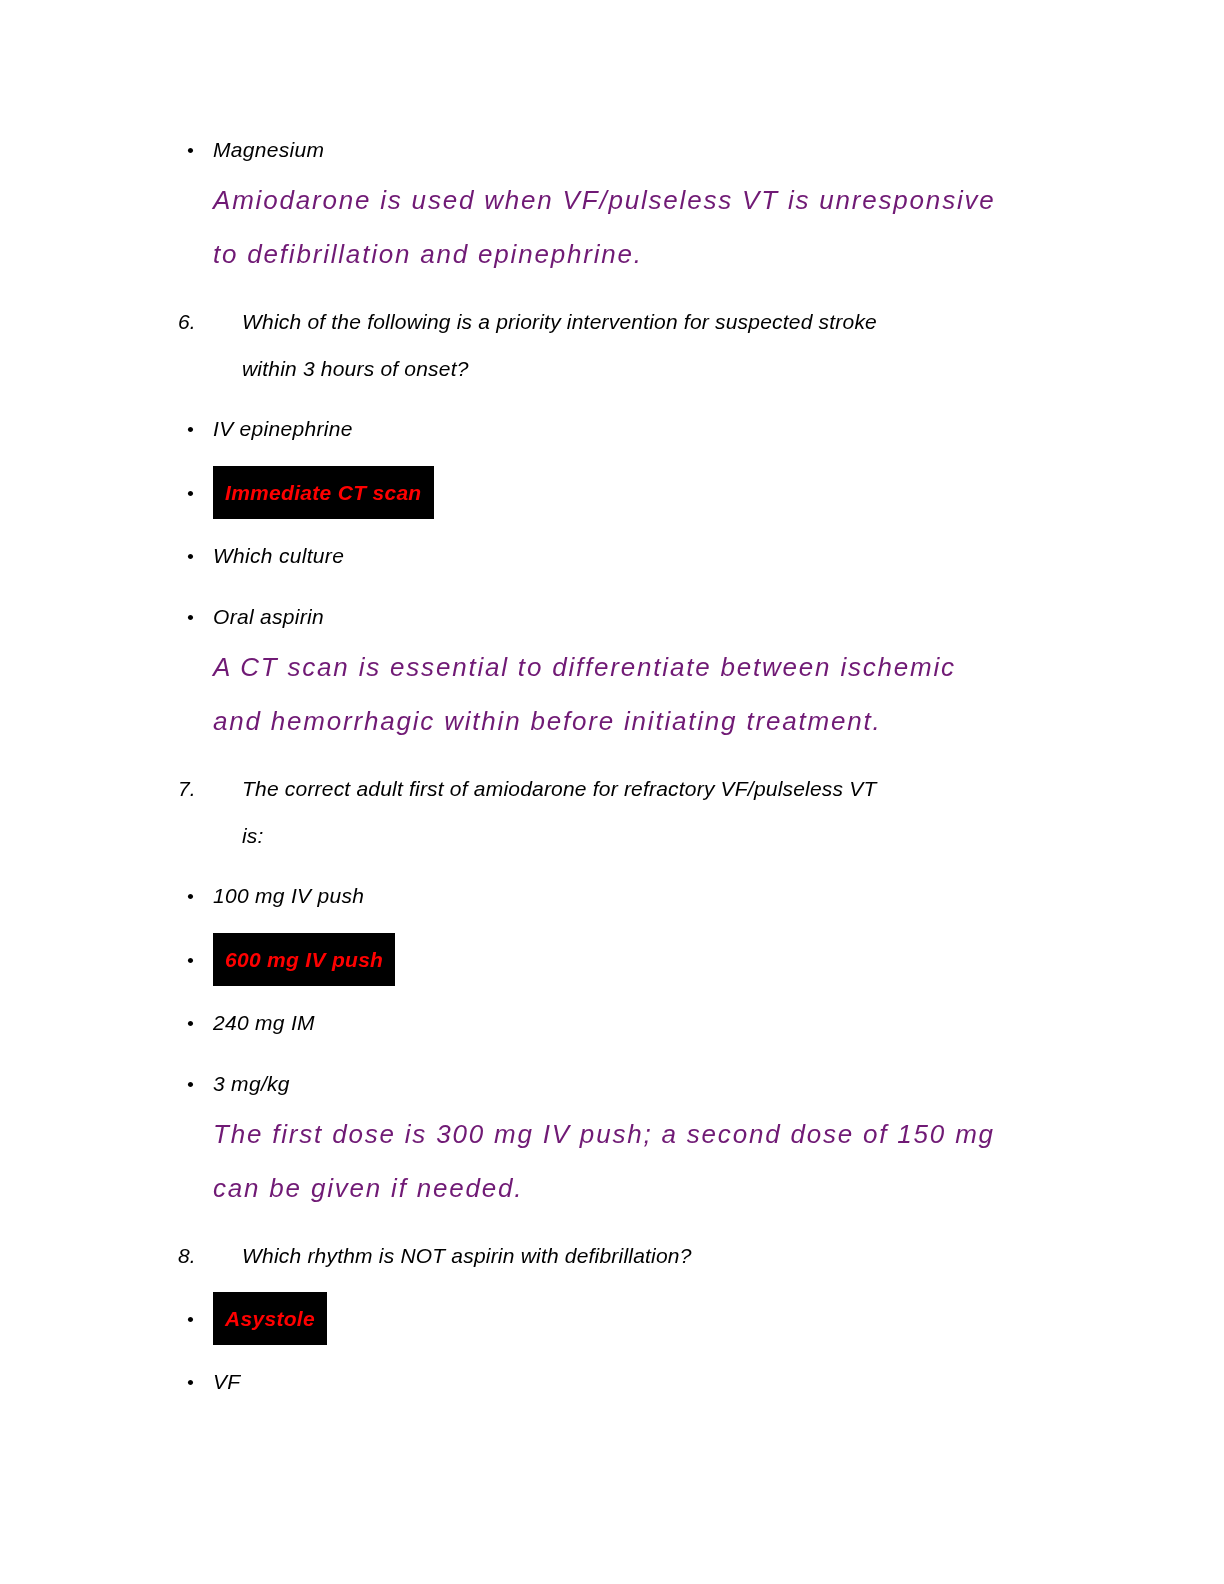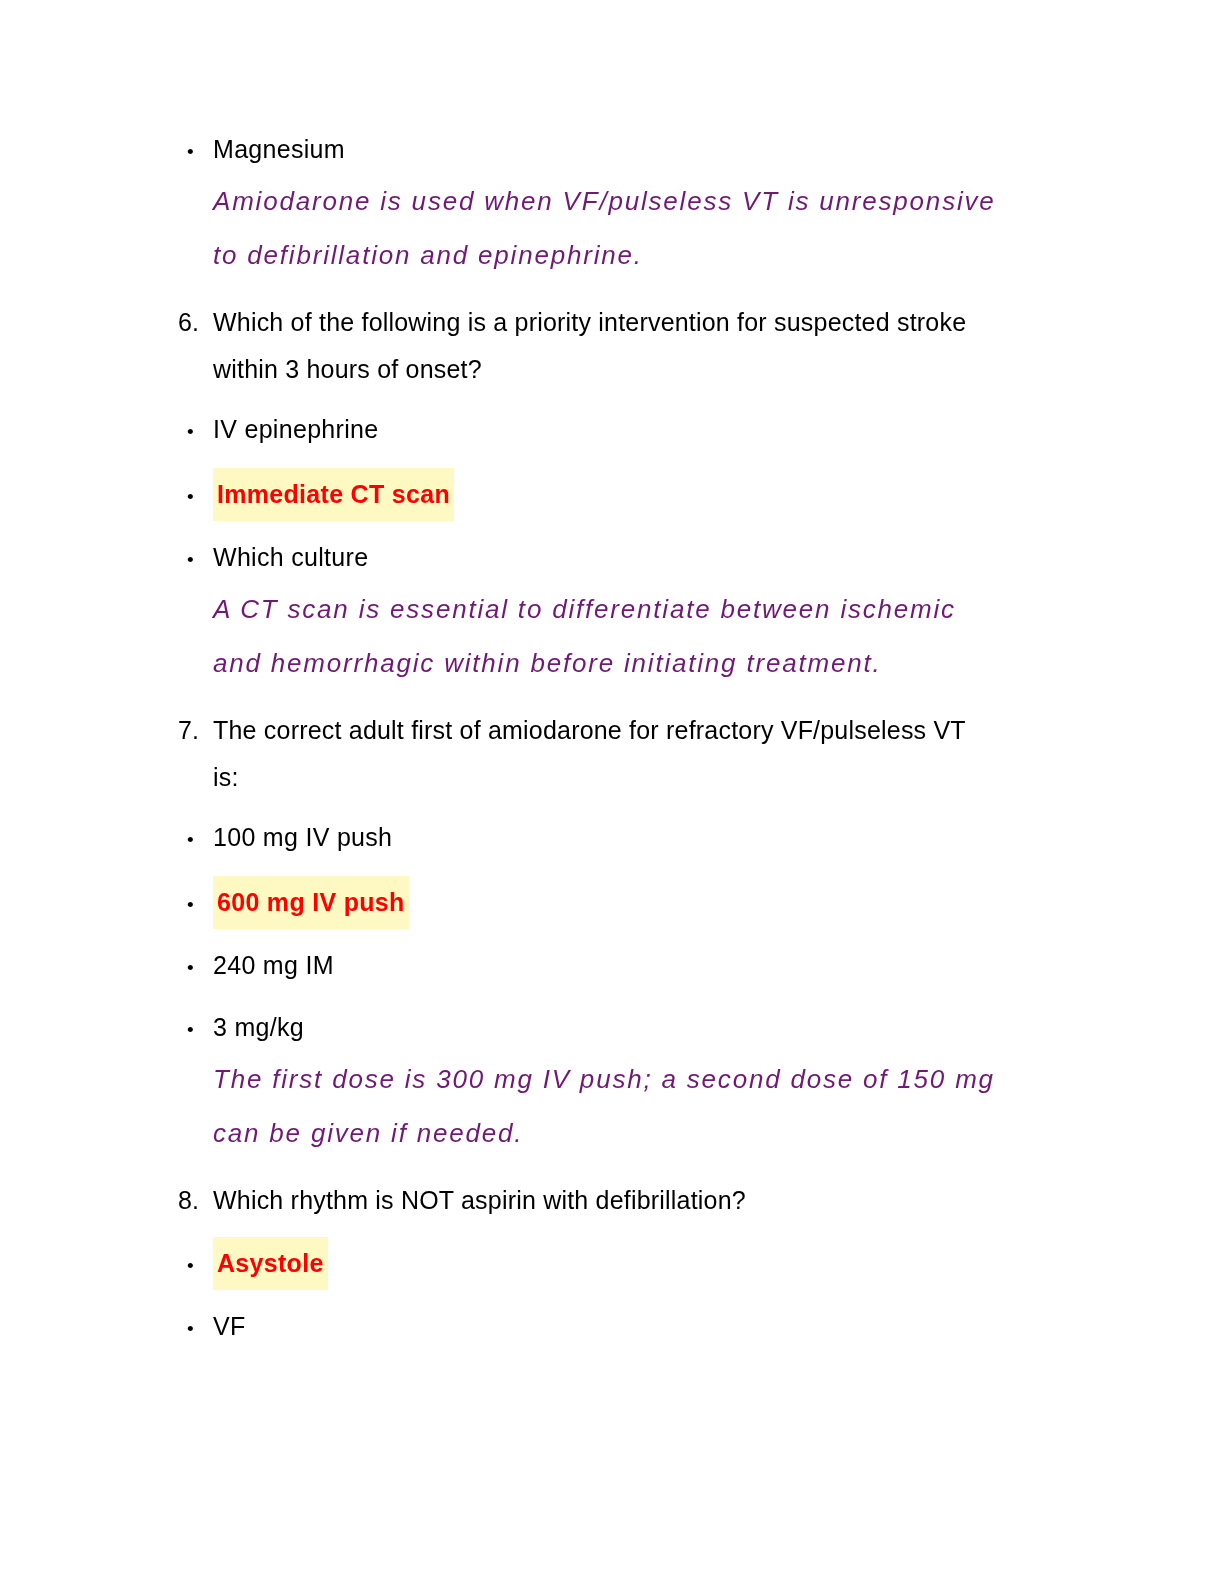--- a/index.html
+++ b/index.html
@@ -16,58 +16,60 @@
     font-family: "Liberation Sans", "DejaVu Sans", sans-serif;
     color: #000000;
   }
   .content {
     padding: 126px 130px 0 178px;
     box-sizing: border-box;
     width: 100%;
   }
   .block {
     margin: 0 0 13px 0;
-    font-size: 25px;
+    font-size: 21px;
     line-height: 47px;
+    font-style: italic;
   }
   
   .bullet-row {
     display: flex;
     align-items: baseline;
   }
   .bullet-marker {
     flex: 0 0 35px;
     padding-left: 9px;
     box-sizing: border-box;
     font-size: 19px;
   }
   .bullet-marker::before {
     content: "\2022";
   }
   .bullet-text {
     letter-spacing: 0.3px;
   }
   .bullet-text.highlight {
-    background: #fef9c3;
+    background: #000000;
     color: #ff0000;
     font-weight: bold;
-    padding: 3px 4px;
+    padding: 3px 12px;
     letter-spacing: 0.3px;
   }
   
   .question-row {
     display: flex;
     align-items: baseline;
   }
   .question-number {
     flex: 0 0 35px;
   }
   .question-lines {
     flex: 1 1 auto;
     letter-spacing: 0.2px;
+    margin-left: 29px;
   }
   
   .explanation {
     margin-top: -14px;
     margin-bottom: 17px;
     padding-left: 35px;
     color: #701a75;
     font-style: italic;
     font-size: 26px;
     line-height: 54px;
@@ -102,20 +104,24 @@
       <span class="bullet-marker"></span>
       <span class="bullet-text">IV epinephrine</span>
     </div>
     <div class="block bullet-row">
       <span class="bullet-marker"></span>
       <span class="bullet-text highlight">Immediate CT scan</span>
     </div>
     <div class="block bullet-row">
       <span class="bullet-marker"></span>
       <span class="bullet-text">Which culture</span>
+    </div>
+    <div class="block bullet-row">
+      <span class="bullet-marker"></span>
+      <span class="bullet-text">Oral aspirin</span>
     </div>
 
     <div class="block explanation">
       <div>A CT scan is essential to differentiate between ischemic</div>
       <div>and hemorrhagic within before initiating treatment.</div>
     </div>
 
     <div class="block question-row">
       <span class="question-number">7.</span>
       <span class="question-lines">

